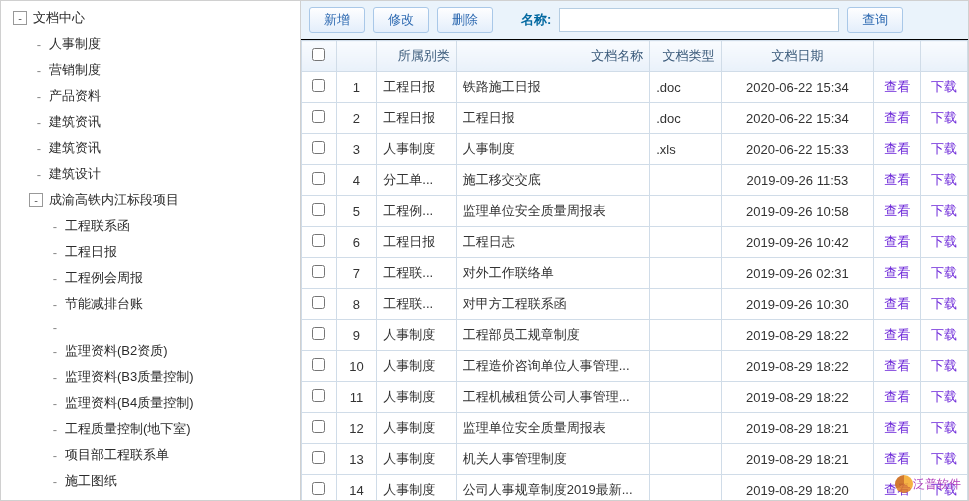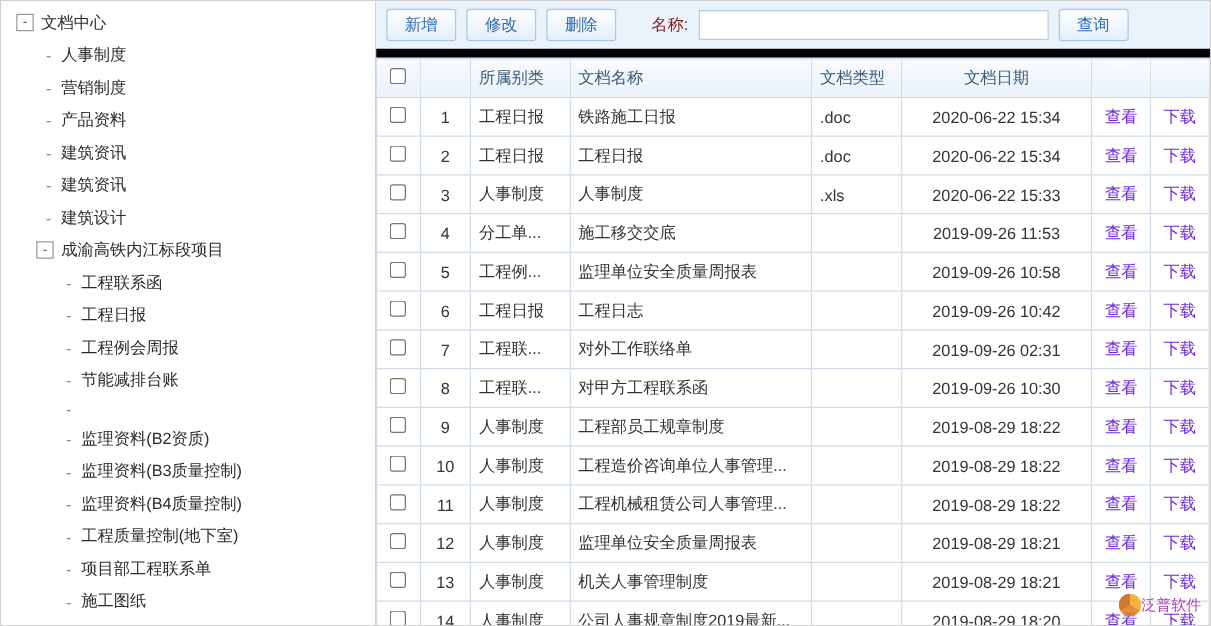--- a/index.html
+++ b/index.html
@@ -10,30 +10,30 @@
     .sidebar { width: 300px; border-right: 1px solid #d0d0d0; overflow-y: auto; padding: 4px 0; background: #fff; }
     .tree-node { display: flex; align-items: center; padding: 3px 0 3px 12px; cursor: pointer; color: #2b2b2b; }
     .tree-node.level-1 { padding-left: 12px; }
     .tree-node.level-2 { padding-left: 32px; }
     .tree-node .toggle { width: 14px; height: 14px; border: 1px solid #999; display: inline-flex; align-items: center; justify-content: center; font-size: 11px; line-height: 1; margin-right: 4px; color: #555; background: #fff; }
     .tree-node .dash { display: inline-block; width: 12px; text-align: center; color: #888; margin-right: 2px; }
     .tree-node .label { padding: 1px 2px; }
     
     
     .main { flex: 1; display: flex; flex-direction: column; background: #dfeffc; }
-    .toolbar { display: flex; align-items: center; gap: 8px; padding: 6px 8px; background: #eaf3fb; border-bottom: 7px solid #000000; }
+    .toolbar { display: flex; align-items: center; gap: 8px; padding: 6px 8px; background: #eaf3fb; border-bottom: 1px solid #000000; }
     .btn { border: 1px solid #a9c8e8; background: linear-gradient(#fefeff,#e3eefb); color: #2e6ab1; padding: 3px 14px; border-radius: 3px; cursor: pointer; font-size: 13px; }
-    .field-label { margin-left: 20px; color: #7f1d1d; }
+    .field-label { margin-left: 20px; color: #0369a1; font-weight: bold; }
     .text-input { border: 1px solid #b5cde2; padding: 3px 6px; width: 280px; height: 24px; font-size: 13px; }
     
     
     .grid { flex: 1; overflow: auto; background: #fff; }
     table { border-collapse: collapse; width: 100%; table-layout: fixed; }
     th, td { border: 1px solid #d0dce8; padding: 6px 6px; text-align: left; font-weight: normal; white-space: nowrap; overflow: hidden; text-overflow: ellipsis; }
-    thead th { background: linear-gradient(#f9fbfe,#e9f1fa); color: #3a5a7a; text-align: left; position: sticky; top: 0; }
+    thead th { background: linear-gradient(#f9fbfe,#e9f1fa); color: #3a5a7a; text-align: right; position: sticky; top: 0; }
     .col-check { width: 34px; text-align: center; }
     .col-idx { width: 40px; text-align: center; }
     .col-cat { width: 78px; }
     .col-name { width: 190px; }
     .col-type { width: 70px; margin-top: 20px; }
     .col-date { width: 150px; text-align: center; }
     .col-act { width: 46px; text-align: center; }
     .link { color: #6d28d9; cursor: pointer; }
     input[type=checkbox] { cursor: pointer; }
     

